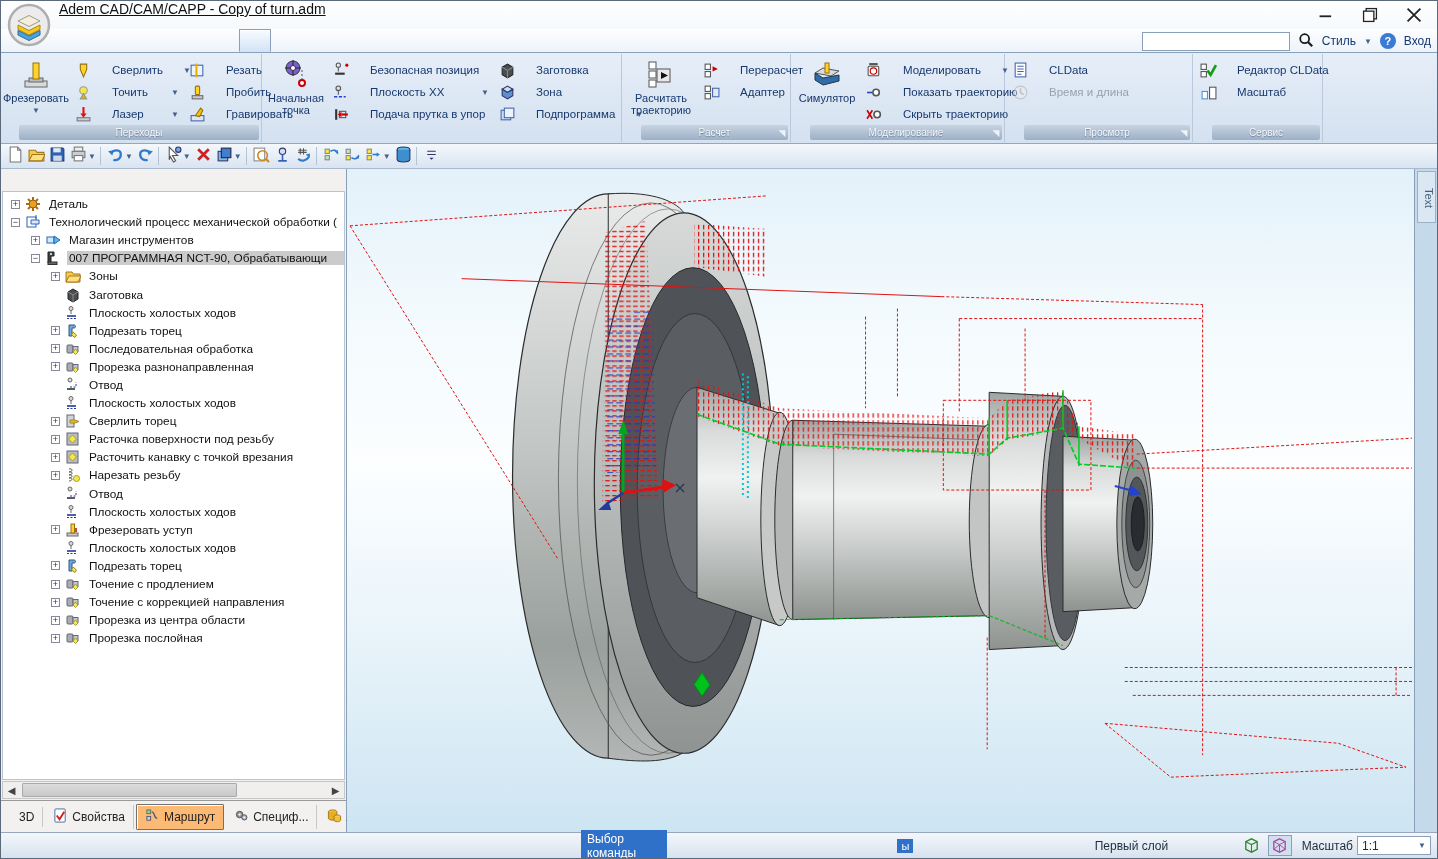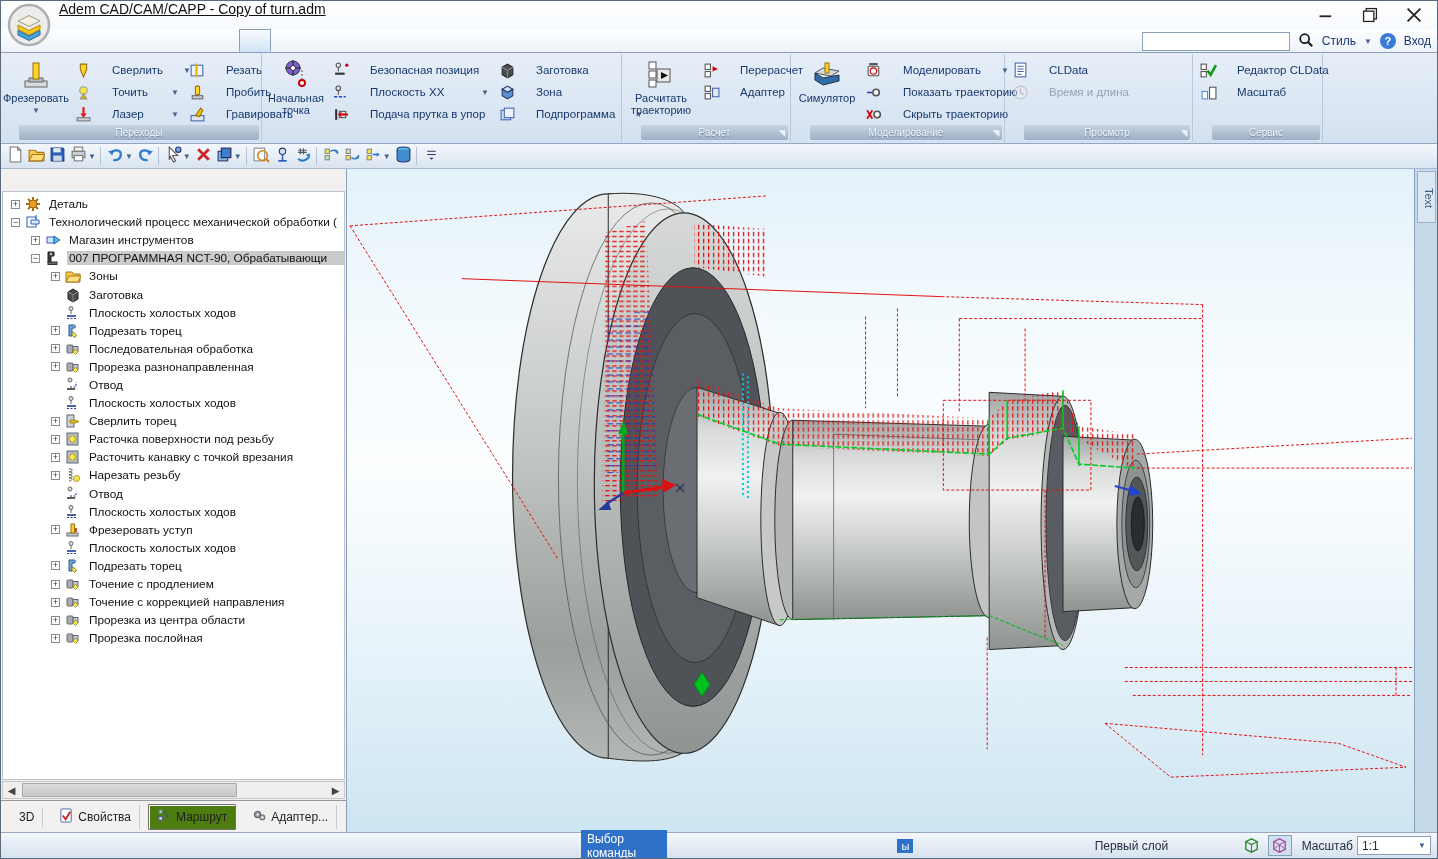--- a/index.html
+++ b/index.html
@@ -56,24 +56,24 @@
   .trow{display:flex;align-items:center;height:18.1px;white-space:nowrap;font-size:11.8px;color:#111;}
   .texp{width:9px;height:9px;border:1px solid #889;background:#fff;font-size:9px;line-height:7px;text-align:center;color:#334;flex:0 0 9px;margin-right:5px;}
   .ticon{width:16px;height:16px;flex:0 0 16px;margin-right:6px;}
   .ticon svg{width:100%;height:100%;}
   .tlabel{padding:0 2px;}
   .trow.selected .tlabel{background:#cbcbcb;flex:1;}
   .hscroll{position:absolute;left:1px;right:1px;bottom:33px;height:18px;background:#f0efed;border:1px solid #c6c6c6;display:flex;align-items:center;}
   .harrow{width:17px;text-align:center;color:#444;font-size:10px;}
   .hthumb{height:14px;width:215px;margin-left:2px;background:linear-gradient(#dcdcdc,#c8c8c8);border:1px solid #aaa;border-radius:1px;}
   
-  .dtabs{position:absolute;left:0;right:0;bottom:0;height:32px;background:#f2f1ef;border-top:1px solid #999;display:flex;align-items:center;padding-left:6px;gap:8px;}
+  .dtabs{position:absolute;left:0;right:0;bottom:0;height:32px;background:#f2f1ef;border-top:1px solid #999;display:flex;align-items:center;padding-left:6px;gap:2px;}
   .dtab{display:flex;align-items:center;gap:4px;padding:3px 8px;color:#222;font-size:12px;border-right:1px solid #c8c8c8;}
   .dtab svg{width:15px;height:15px;}
-  .dtab.active{border:1px solid #707070;background:#4d7c0f;box-shadow:inset 1px 1px 0 #fff;border-radius:1px;}
+  .dtab.active{border:1px solid #707070;background:#fdba74;box-shadow:inset 1px 1px 0 #fff;border-radius:1px;}
   
   .viewport{position:absolute;left:346px;top:168px;right:23px;bottom:26px;background:linear-gradient(180deg,#e3f1fa 0%,#f3fafd 22%,#fcfeff 45%,#e9f4fa 70%,#cde5f2 100%);}
   .viewport svg{display:block;width:100%;height:100%;}
   .rightstrip{position:absolute;right:0;top:168px;width:23px;bottom:26px;background:#c4d9ea;border-left:1px solid #8aa0b8;}
   .vtab{position:absolute;top:2px;left:2px;width:19px;height:52px;background:#dbe7f2;border:1px solid #9ab0c6;color:#44607c;font-size:11px;writing-mode:vertical-rl;text-align:center;padding-top:3px;}
   
   .statusbar{position:absolute;left:0;right:0;bottom:0;height:26px;background:linear-gradient(#f3f7fb,#d7e2ef);border-top:1px solid #98a8bc;display:flex;align-items:center;font-size:12px;color:#1c2c3c;}
   .scoord{width:96px;padding-left:8px;}
   .scoord:first-child{padding-left:6px;}
   .schip{background:#2f71c8;color:#fff;padding:2px 6px;margin-left:4px;}
@@ -789,21 +789,21 @@
             </svg></span>
           <span>Маршрут</span>
         </div>
         <div class="dtab">
           <span><svg viewBox="0 0 16 16">
               <circle cx="6" cy="7" r="3.5" fill="#8a94a0" stroke="#555"></circle>
               <circle cx="11" cy="10" r="2.8" fill="#aab4c0" stroke="#555"></circle>
               <circle cx="6" cy="7" r="1.2" fill="#fff"></circle>
               <circle cx="11" cy="10" r="1" fill="#fff"></circle>
             </svg></span>
-          <span>Адаптер...</span>
+          <span>Специф...</span>
         </div>
         <div class="dtab">
           <span><svg viewBox="0 0 16 16">
               <ellipse cx="6" cy="4" rx="4.5" ry="2" fill="#f0c040" stroke="#a3781a"></ellipse>
               <path d="M1.5 4v7c0 1.1 2 2 4.5 2s4.5-.9 4.5-2V4" fill="#e8b020" stroke="#a3781a"></path>
               <ellipse cx="11" cy="9" rx="3.5" ry="1.6" fill="#f7d060" stroke="#a3781a"></ellipse>
               <path d="M7.5 9v4c0 .9 1.6 1.6 3.5 1.6s3.5-.7 3.5-1.6V9" fill="#f0c040" stroke="#a3781a"></path>
             </svg></span>
           <span>Архив</span>
         </div>

